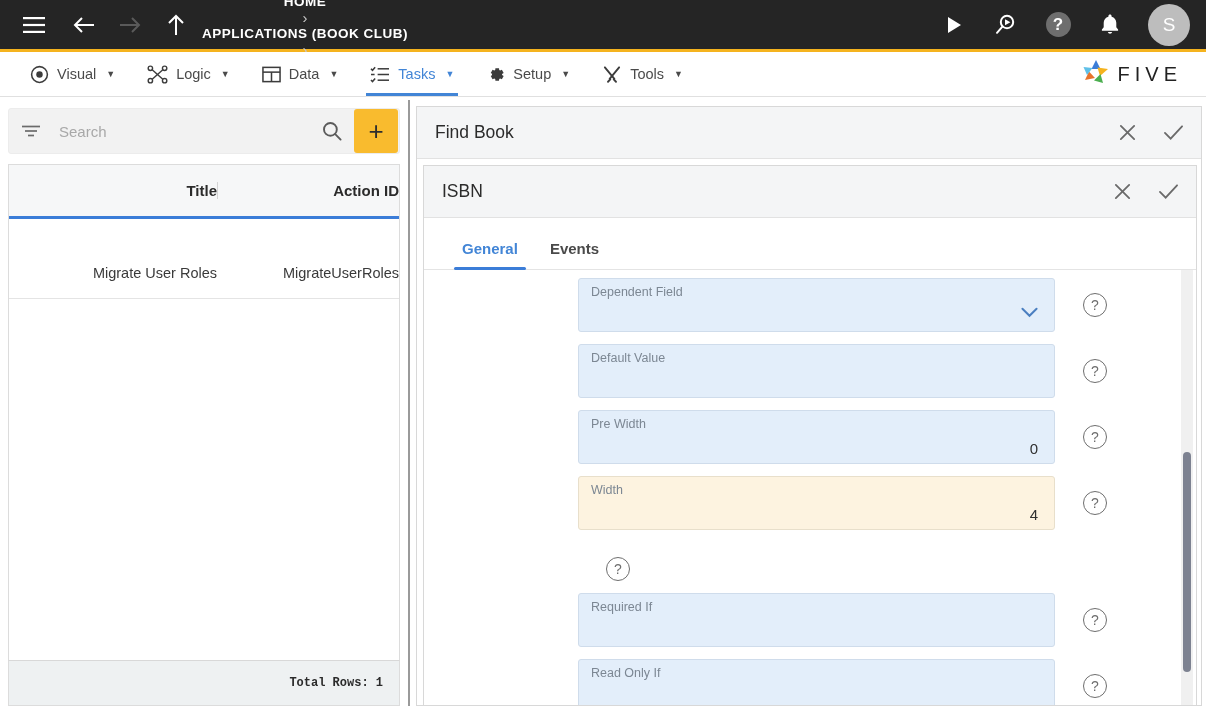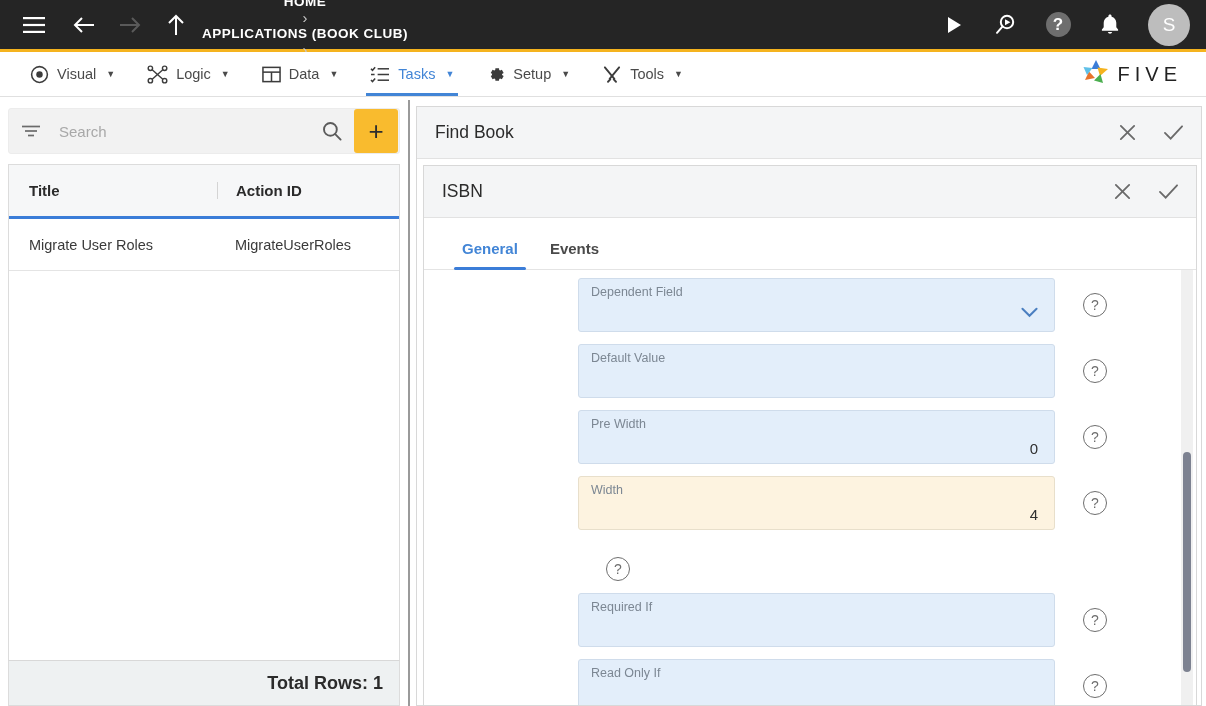--- a/index.html
+++ b/index.html
@@ -109,48 +109,48 @@
   }
   .add-btn {
     width: 44px; height: 44px; background: #f9bb2e;
     display: flex; align-items: center; justify-content: center;
     color: #2e2e2e; font-size: 26px; font-weight: 300;
     border-radius: 3px; cursor: pointer; flex: none;
     margin-right: 1px; line-height: 1;
   }
   .gridwrap {
     flex: 1; margin-top: 10px; display: flex; flex-direction: column;
-    border: 1px solid #dcdcdc; border-bottom: none; min-height: 0;
+    border: 1px solid #dcdcdc; border-bottom: none; min-height: 0; text-align: right;
   }
   .grid-head {
     display: flex; align-items: center; height: 54px;
     background: #f6f7f8; border-bottom: 3px solid #3b7dd8;
     flex: none;
   }
   .gh-cell {
     font-size: 15px; font-weight: bold; color: #2b2b2b;
     padding-left: 20px; position: relative;
   }
   .gh-cell.c1 { width: 208px; }
   .gh-cell.c2 { flex: 1; border-left: 1px solid #d4d4d4; padding-left: 18px; }
-  .grid-body { flex: 1; background: #ffffff; overflow: hidden; }
+  .grid-body { flex: 1; background: #ffffff; overflow: hidden; margin-top: 28px; }
   .grid-row {
     display: flex; align-items: center; height: 52px;
     border-bottom: 1px solid #e4e4e4; cursor: pointer;
   }
   .gr-cell { font-size: 14.5px; color: #3a3a3a; padding-left: 20px; }
   .gr-cell.c1 { width: 208px; }
   .gr-cell.c2 { flex: 1; padding-left: 18px; }
   .grid-foot {
     height: 46px; background: #eef1f2; border: 1px solid #dcdcdc;
     border-top: 1px solid #d8d8d8;
     display: flex; align-items: center; justify-content: flex-end;
     padding-right: 16px; flex: none;
   }
-  .grid-foot span { font-size: 18px; font-weight: bold; color: #2b2b2b; }
+  .grid-foot span { font-size: 12px; font-weight: bold; color: #2b2b2b; font-family: Liberation Mono, monospace; }
 
   
   .rightpanel {
     flex: 1; display: flex; flex-direction: column;
     background: #ffffff; padding: 6px 4px 0 6px; min-width: 0;
   }
   .panel-card {
     border: 1px solid #d8d8d8; background: #ffffff;
     display: flex; flex-direction: column; min-height: 0;
   }

